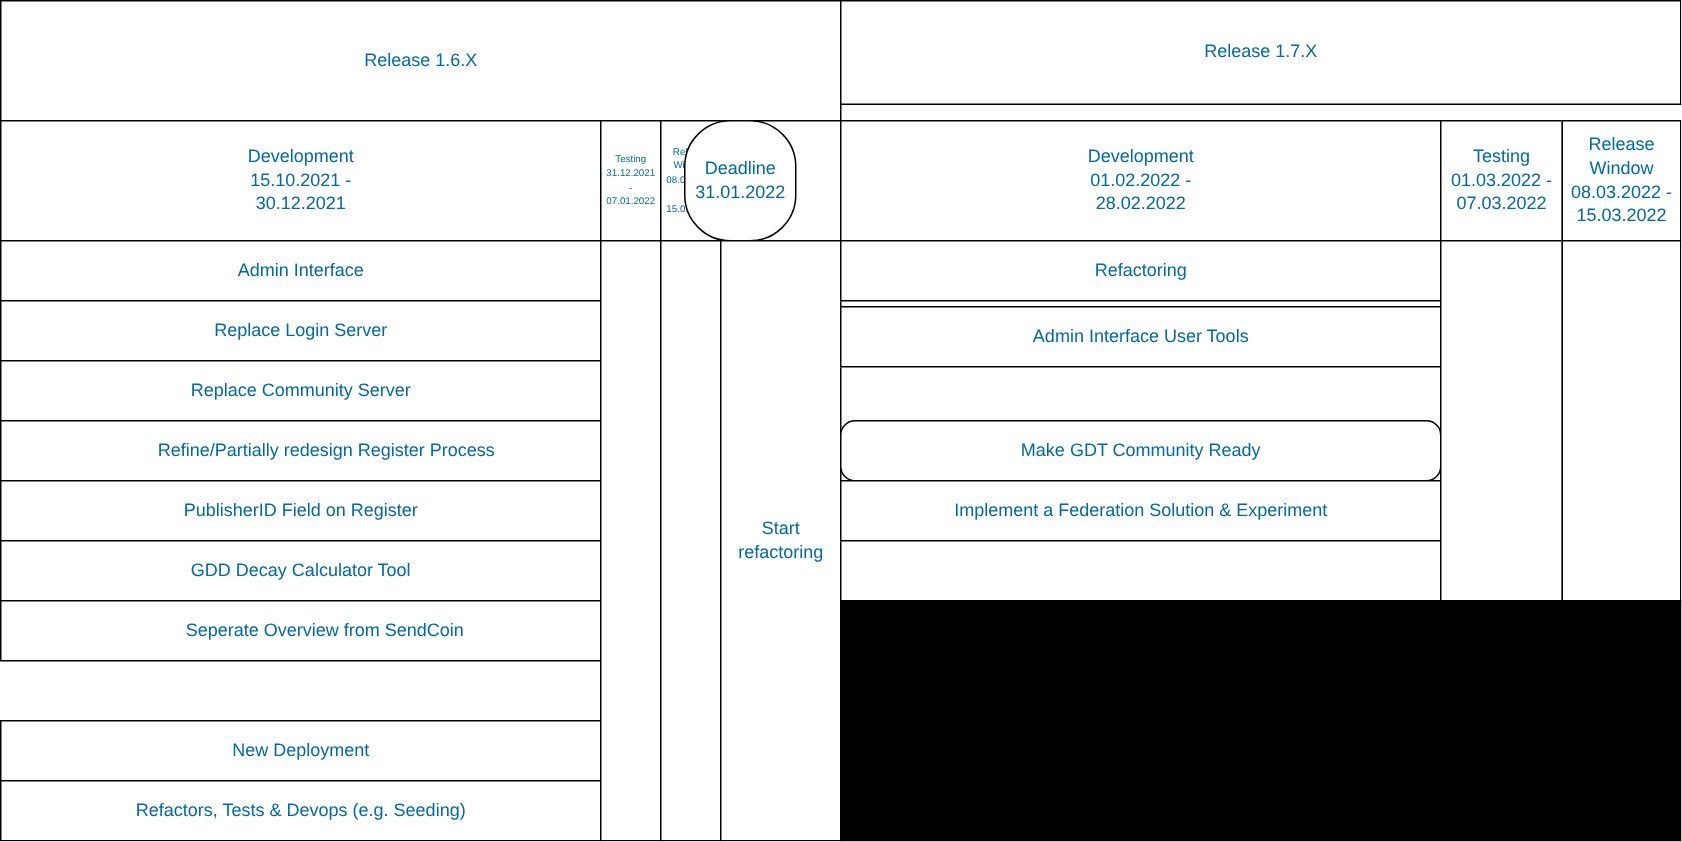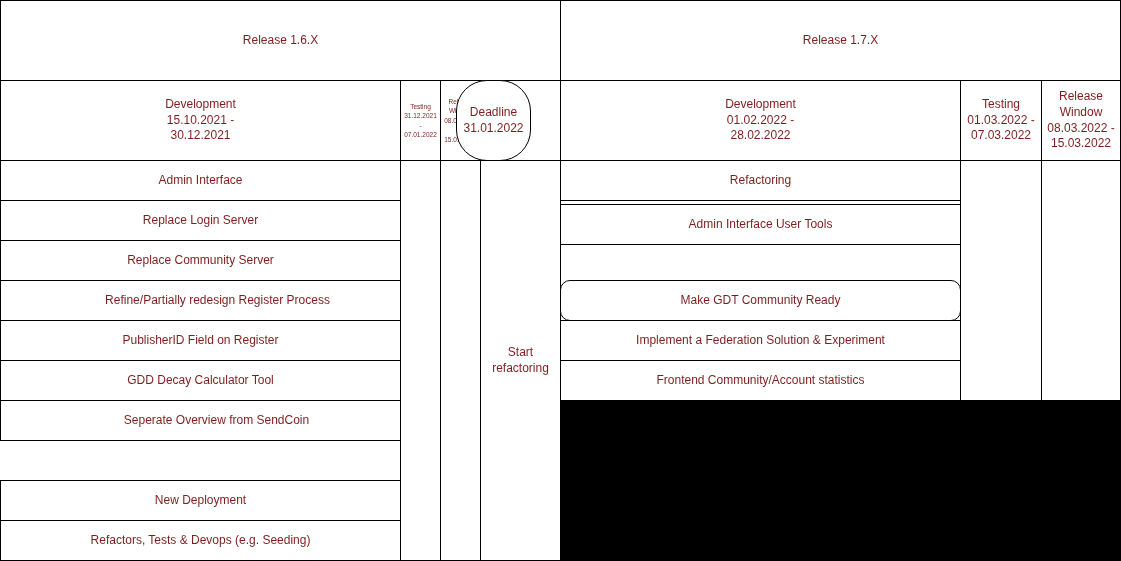--- a/index.html
+++ b/index.html
@@ -6,21 +6,21 @@
     margin: 0;
     padding: 0;
     background: #ffffff;
   }
   .canvas {
     position: relative;
     width: 1121px;
     height: 561px;
     background: #ffffff;
     font-family: "Liberation Sans", sans-serif;
-    color: #7f1d1d;
+    color: #0369a1;
     overflow: hidden;
   }
   .cell {
     position: absolute;
     box-sizing: border-box;
     border: 1px solid #000000;
     background: #ffffff;
     display: flex;
     align-items: center;
     justify-content: center;
@@ -68,37 +68,36 @@
   <div class="cell" style="left:0; top:360px; width:401px; height:41px;">GDD Decay Calculator Tool</div>
   <div class="cell" style="left:0; top:400px; width:401px; height:41px;padding-left:32px;">Seperate Overview from SendCoin</div>
   <div class="cell" style="left:0; top:480px; width:401px; height:41px;">New Deployment</div>
   <div class="cell" style="left:0; top:520px; width:401px; height:41px;">Refactors, Tests &amp; Devops (e.g. Seeding)</div>
 
   <div class="cell" style="left:400px; top:160px; width:41px; height:401px;"></div>
   <div class="cell" style="left:440px; top:160px; width:41px; height:401px;"></div>
   <div class="cell" style="left:480px; top:160px; width:81px; height:401px;">Start
 refactoring</div>
 
-  <div class="cell" style="left:560px; top:0; width:561px; height:81px;">Release 1.7.X</div>
+  <div class="cell" style="left:560px; top:0; width:561px; height:70px;">Release 1.7.X</div>
 
   <div class="cell" style="left:560px; top:80px; width:401px; height:81px;">Development
 01.02.2022 -
 28.02.2022</div>
   <div class="cell" style="left:960px; top:80px; width:82px; height:81px;">Testing
 01.03.2022 -
 07.03.2022</div>
   <div class="cell" style="left:1041px; top:80px; width:80px; height:81px;">Release
 Window
 08.03.2022 -
 15.03.2022</div>
 
   <div class="cell" style="left:560px; top:160px; width:401px; height:41px;">Refactoring</div>
   <div class="cell" style="left:560px; top:204px; width:401px; height:41px;">Admin Interface User Tools</div>
   <div class="cell" style="left:560px; top:280px; width:401px; height:41px;border-radius:10px;">Make GDT Community Ready</div>
   <div class="cell" style="left:560px; top:320px; width:401px; height:41px;">Implement a Federation Solution &amp; Experiment</div>
-  <div class="cell" style="left:560px; top:360px; width:401px; height:41px;">Frontend Community/Account statistics</div>
 
   <div class="cell" style="left:960px; top:160px; width:82px; height:241px;"></div>
   <div class="cell" style="left:1041px; top:160px; width:80px; height:241px;"></div>
 
   <div class="cell redacted" style="left:560px; top:400px; width:561px; height:161px;"></div>
 
 </div>
 
 </body></html>

